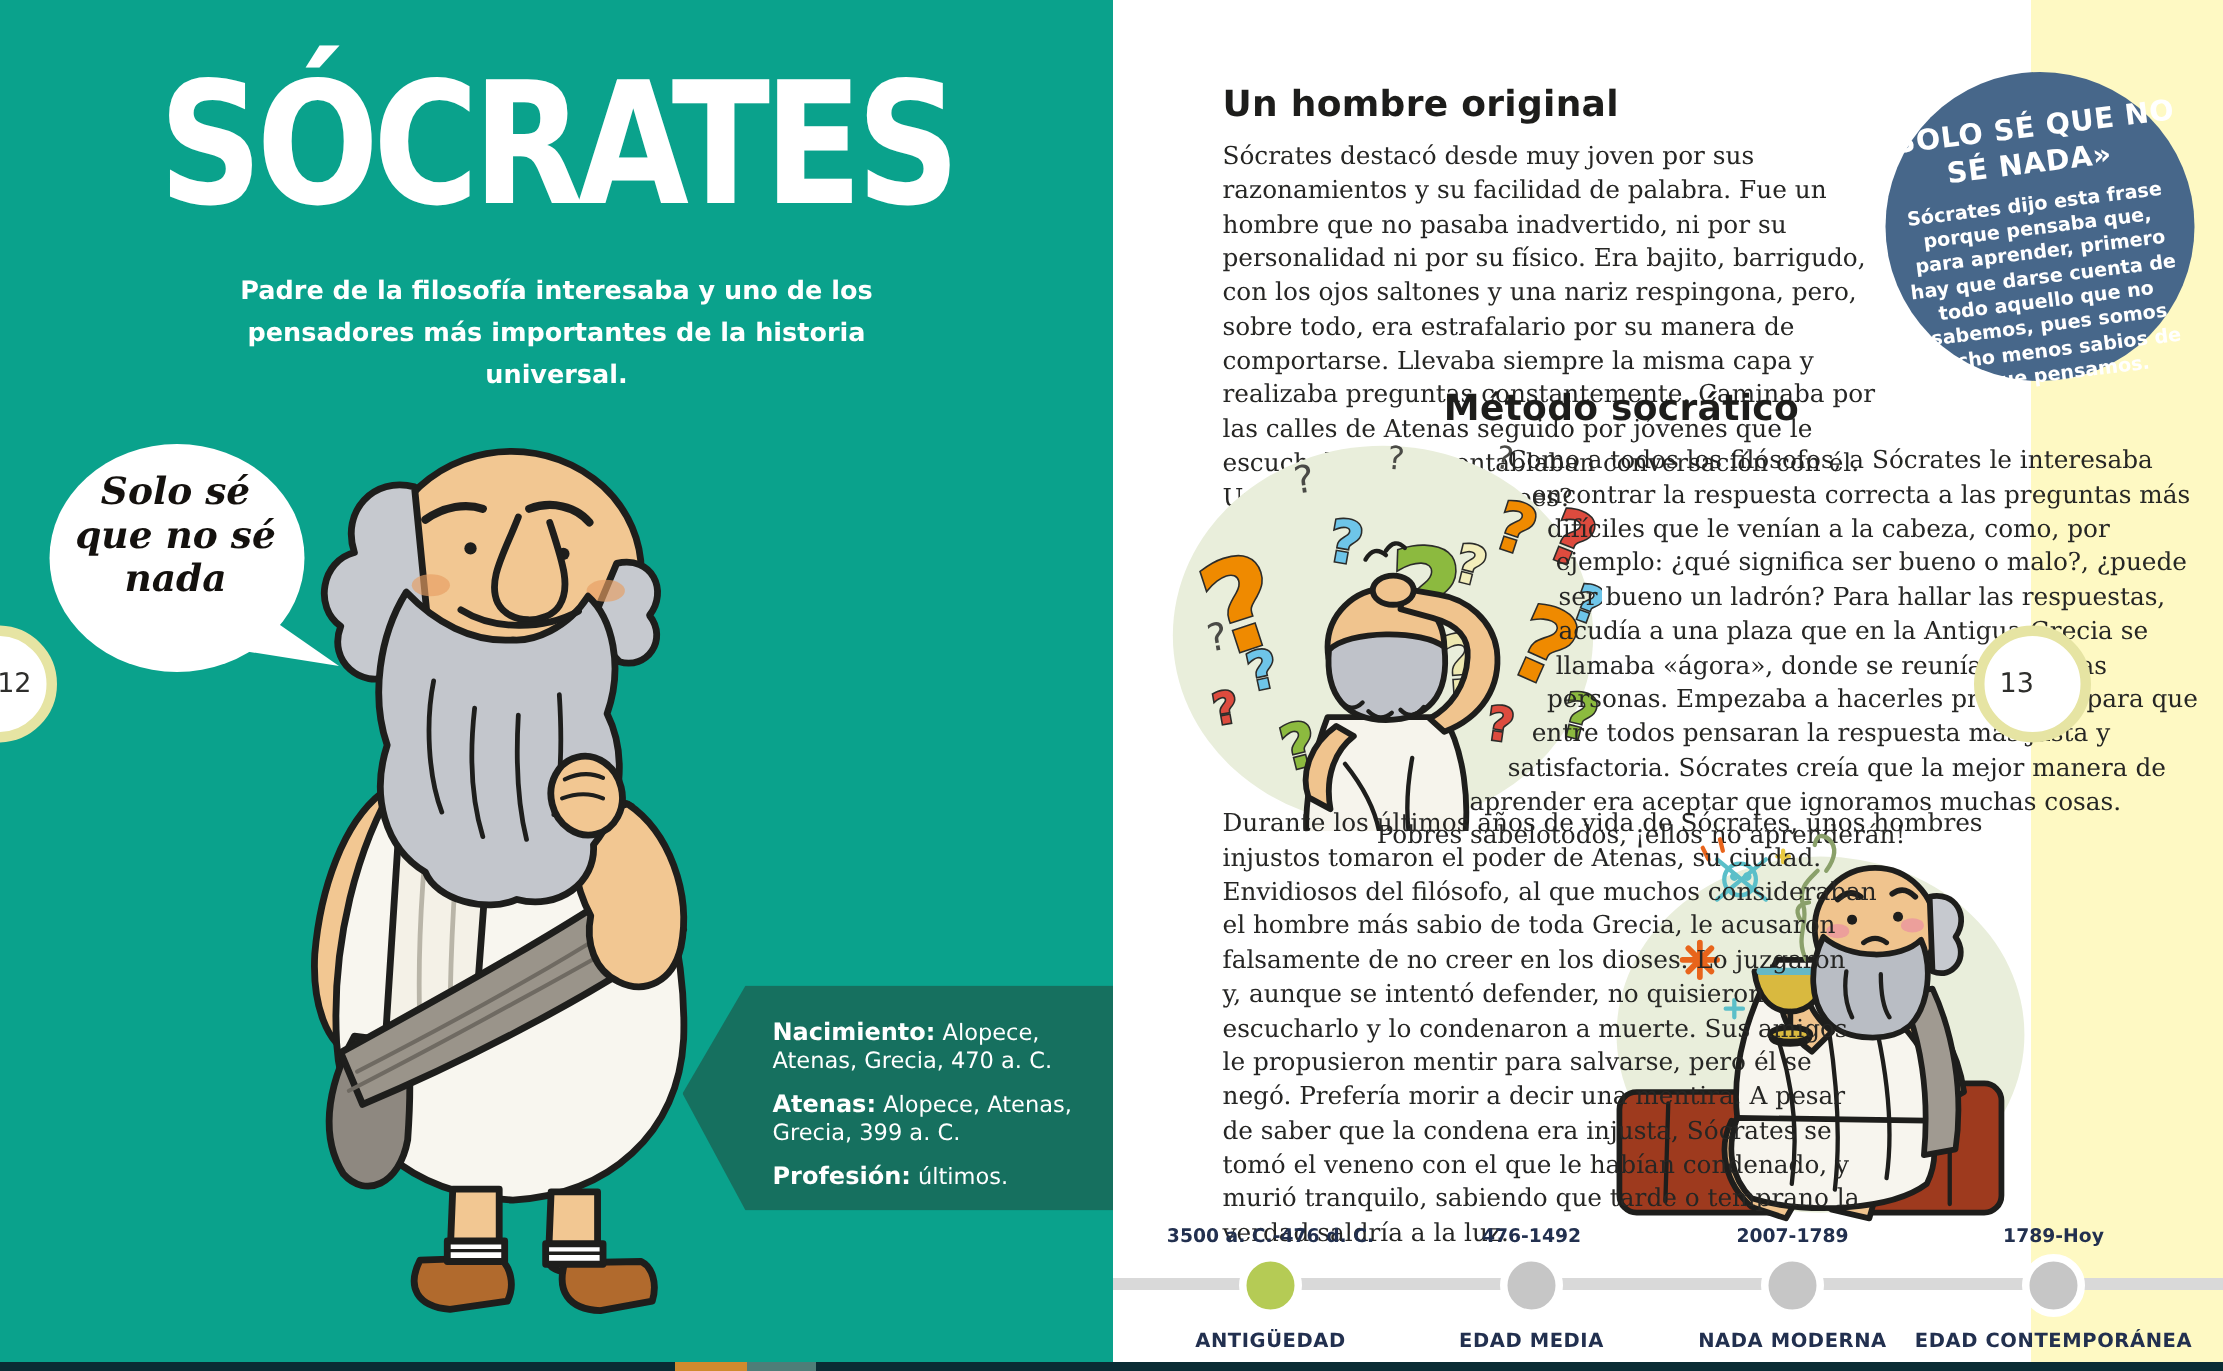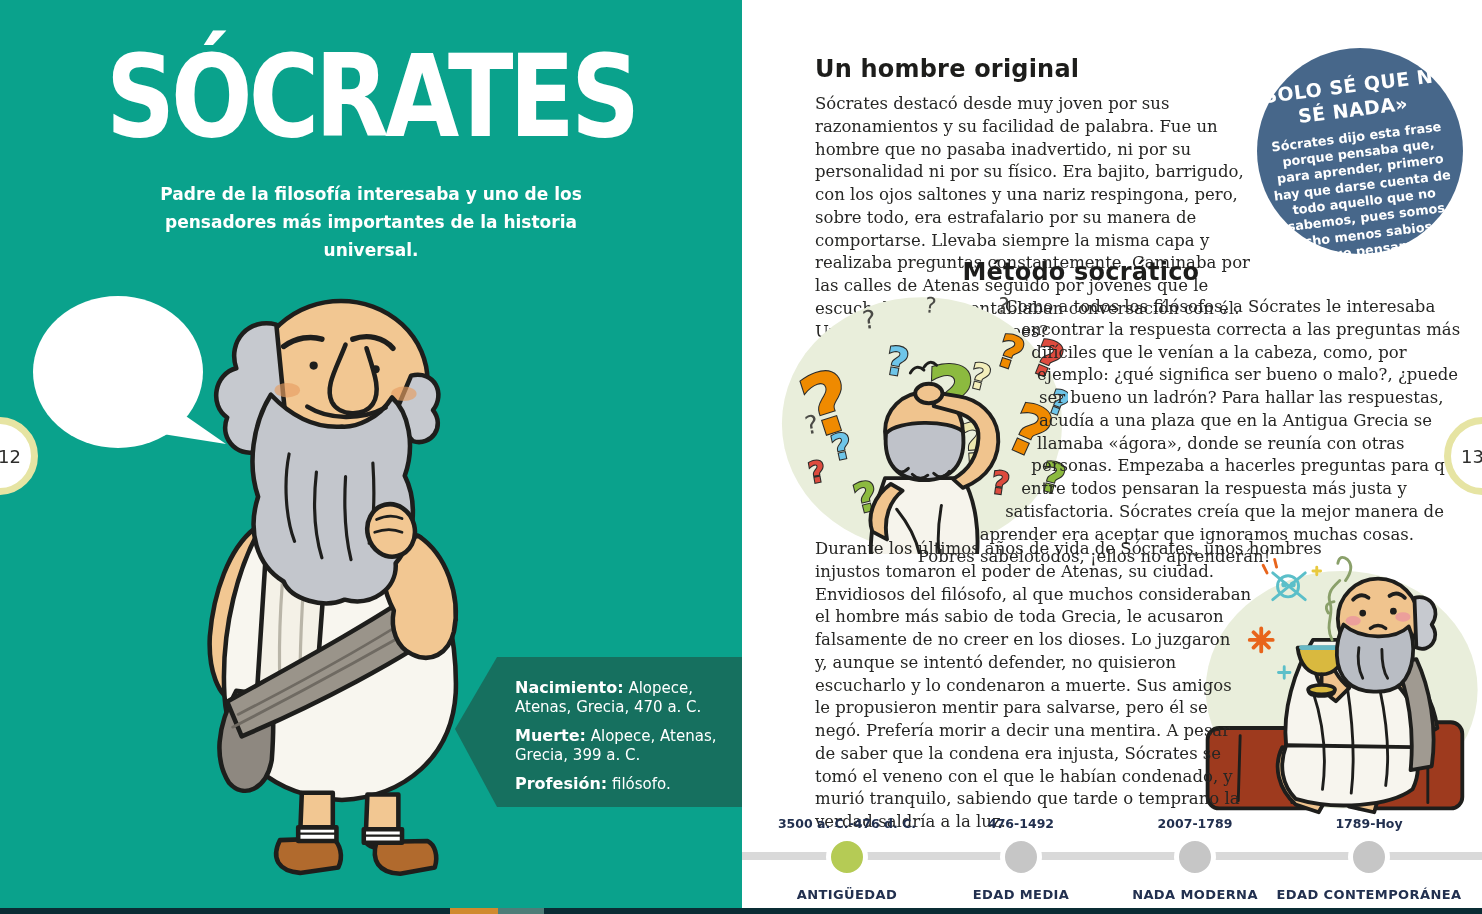--- a/index.html
+++ b/index.html
@@ -28,21 +28,21 @@
 
   .page-tab{position:absolute;width:64px;height:64px;background:#fff;border:7px solid var(--ring_khaki,#e6e4a3);
       border-radius:50%;top:417px;}
   .page-tab.left{left:-40px;}
   .page-tab.right{right:-40px;}
   .page-number{position:absolute;top:50%;transform:translateY(-50%);font-size:18px;color:#2e2e2c;}
   .page-tab.left .page-number{right:10px;}
   .page-tab.right .page-number{left:10px;}
 
   
-  .right-page{position:absolute;left:742px;top:0;width:740px;height:908px;background:#fff;text-decoration:underline;}
+  .right-page{position:absolute;left:742px;top:0;width:612px;height:908px;background:#fff;text-decoration:underline;}
   .section-heading{font-size:24px;font-weight:700;color:#1d1d1b;margin:0 0 10px 0;letter-spacing:.2px;}
   .section-body{font-family:"DejaVu Serif","Liberation Serif",serif;font-size:16.5px;line-height:1.38;
       color:#262624;margin:0;}
   .sec-1{position:absolute;left:73px;top:55px;width:452px;}
   .sec-2{position:absolute;left:40px;top:258px;width:692px;}
   .sec-2 .flow-spacer{float:left;width:292px;height:292px;
       shape-outside:ellipse(46% 47% at 42% 52%);}
   .sec-3{position:absolute;left:73px;top:538px;width:664px;}
   .sec-3 .flow-spacer{float:right;width:262px;height:282px;
       shape-outside:ellipse(48% 46% at 56% 52%);}
@@ -78,20 +78,21 @@
   <div class="left-page">
 
     <div class="page-title">SÓCRATES</div>
     <div class="page-subtitle">Padre de la filosofía interesaba y uno de los pensadores más importantes de la historia universal.</div>
 
     <div class="speech-bubble">
       <svg width="210" height="180" viewBox="0 0 210 180">
         <path d="M150,120 L196,152 L120,140 Z" fill="#fff"></path>
         <ellipse cx="88" cy="80" rx="85" ry="76" fill="#fff"></ellipse>
       </svg>
+      <div class="speech-bubble-text">Solo sé que no sé nada</div>
     </div>
 
     <div class="socrates-wrap">
       <svg width="366" height="592" viewBox="0 0 390 650">
         <g stroke="#1e1e1c" stroke-width="5" stroke-linejoin="round" stroke-linecap="round">
 
           <path d="M100,262 C72,284 55,332 51,380 C49,417 60,447 79,453 C94,457 106,448 110,430 C105,372 107,318 116,282 Z" fill="#f2c792"></path>
 
           <path d="M112,252 C82,300 63,372 67,445 C71,515 122,556 196,560 C266,556 317,512 321,442 C323,385 307,318 283,272 C240,248 160,246 112,252 Z" fill="#f8f6ef"></path>
 
@@ -141,22 +142,22 @@
           <path d="M158,128 C182,143 218,143 244,129" fill="none" stroke-width="5"></path>
 
           <ellipse cx="250" cy="264" rx="26" ry="29" fill="#f2c792" transform="rotate(-14 250 264)"></ellipse>
           <path d="M234,252 q15,-7 28,-1 M232,266 q16,-6 30,0" fill="none" stroke-width="3"></path>
         </g>
       </svg>
     </div>
 
     <div class="info-box">
       <p class="info-item"><span class="info-label">Nacimiento:</span> <span>Alopece, Atenas, Grecia, 470 a. C.</span></p>
-      <p class="info-item"><span class="info-label">Muerte:</span> <span>Alopece, Atenas, Grecia, 399 a. C.</span></p>
-      <p class="info-item"><span class="info-label">Profesión:</span> <span>filósofo.</span></p>
+      <p class="info-item"><span class="info-label">Atenas:</span> <span>Alopece, Atenas, Grecia, 399 a. C.</span></p>
+      <p class="info-item"><span class="info-label">Profesión:</span> <span>últimos.</span></p>
     </div>
 
     <div class="page-tab left">
       <span class="page-number">12</span>
     </div>
   </div>
 
   <div class="right-page">
 
     <div class="sec-1">

